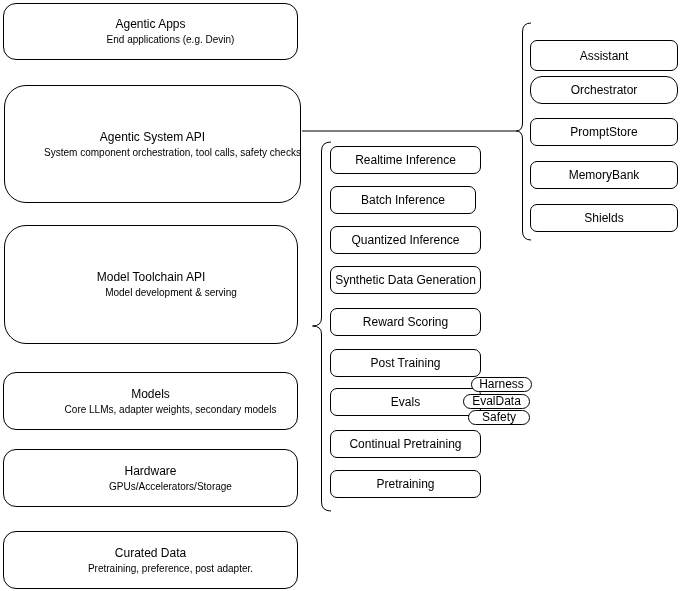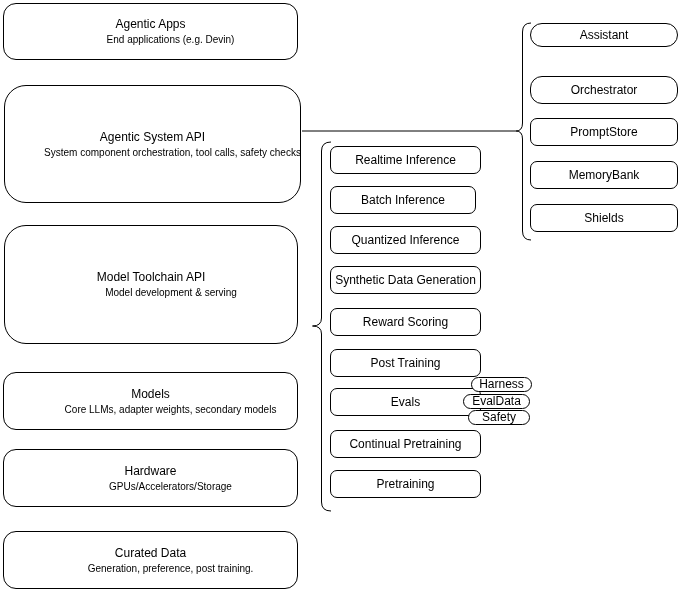--- a/index.html
+++ b/index.html
@@ -98,21 +98,21 @@
     <div class="subtitle">Core LLMs, adapter weights, secondary models</div>
   </div>
 
   <div class="node r-big" style="left:3px; top:449px; width:295px; height:58px;">
     <div class="title">Hardware</div>
     <div class="subtitle">GPUs/Accelerators/Storage</div>
   </div>
 
   <div class="node r-big" style="left:3px; top:531px; width:295px; height:58px;">
     <div class="title">Curated Data</div>
-    <div class="subtitle">Generation, preference, post training.</div>
+    <div class="subtitle">Pretraining, preference, post adapter.</div>
   </div>
 
   <div class="node small" style="left:330px; top:146px; width:151px; height:28px;">
     <span>Realtime Inference</span>
   </div>
   <div class="node small" style="left:330px; top:186px; width:146px; height:28px;">
     <span>Batch Inference</span>
   </div>
   <div class="node small" style="left:330px; top:226px; width:151px; height:28px;">
     <span>Quantized Inference</span>
@@ -139,21 +139,21 @@
   <div class="pill" style="left:471px; top:377px; width:61px; height:15px;">
     <span>Harness</span>
   </div>
   <div class="pill" style="left:463px; top:394px; width:67px; height:15px;">
     <span>EvalData</span>
   </div>
   <div class="pill" style="left:468px; top:410px; width:62px; height:15px;">
     <span>Safety</span>
   </div>
 
-  <div class="node small" style="left:530px; top:23px; width:148px; height:24px;border-radius:12px;">
+  <div class="node small" style="left:530px; top:40px; width:148px; height:31px;">
     <span>Assistant</span>
   </div>
   <div class="node small" style="left:530px; top:76px; width:148px; height:28px;border-radius:12px;">
     <span>Orchestrator</span>
   </div>
   <div class="node small" style="left:530px; top:118px; width:148px; height:28px;">
     <span>PromptStore</span>
   </div>
   <div class="node small" style="left:530px; top:161px; width:148px; height:28px;">
     <span>MemoryBank</span>

